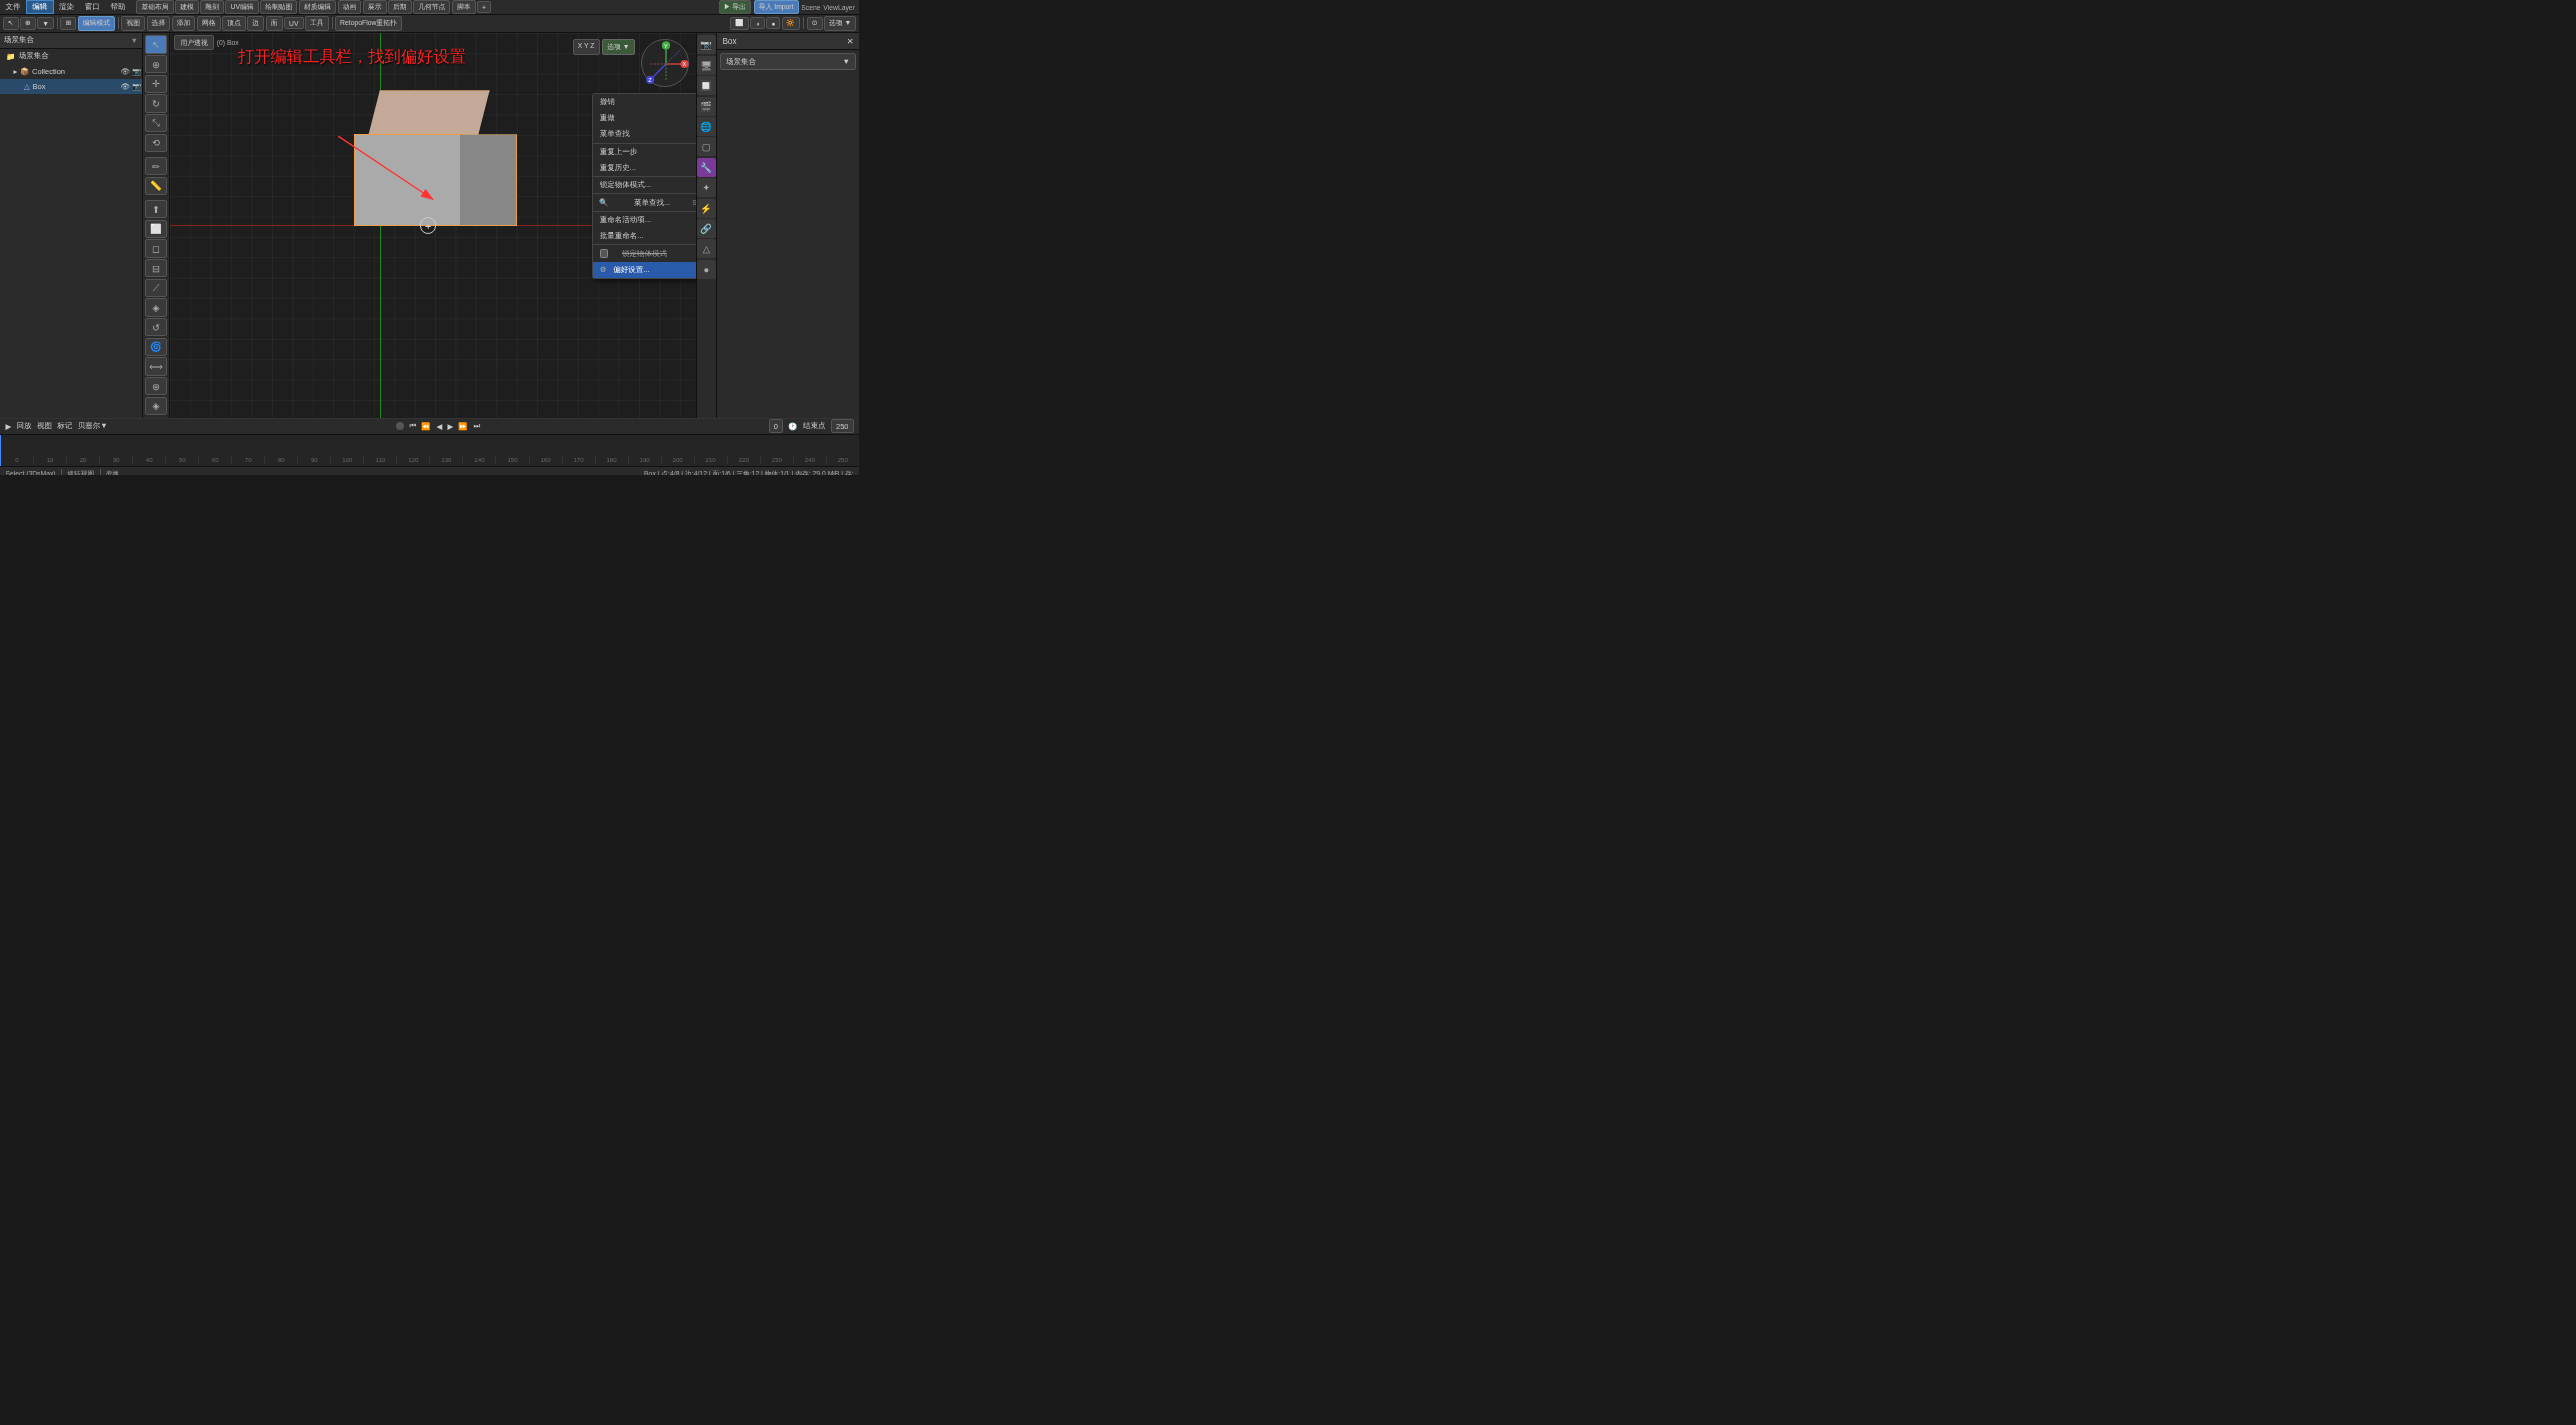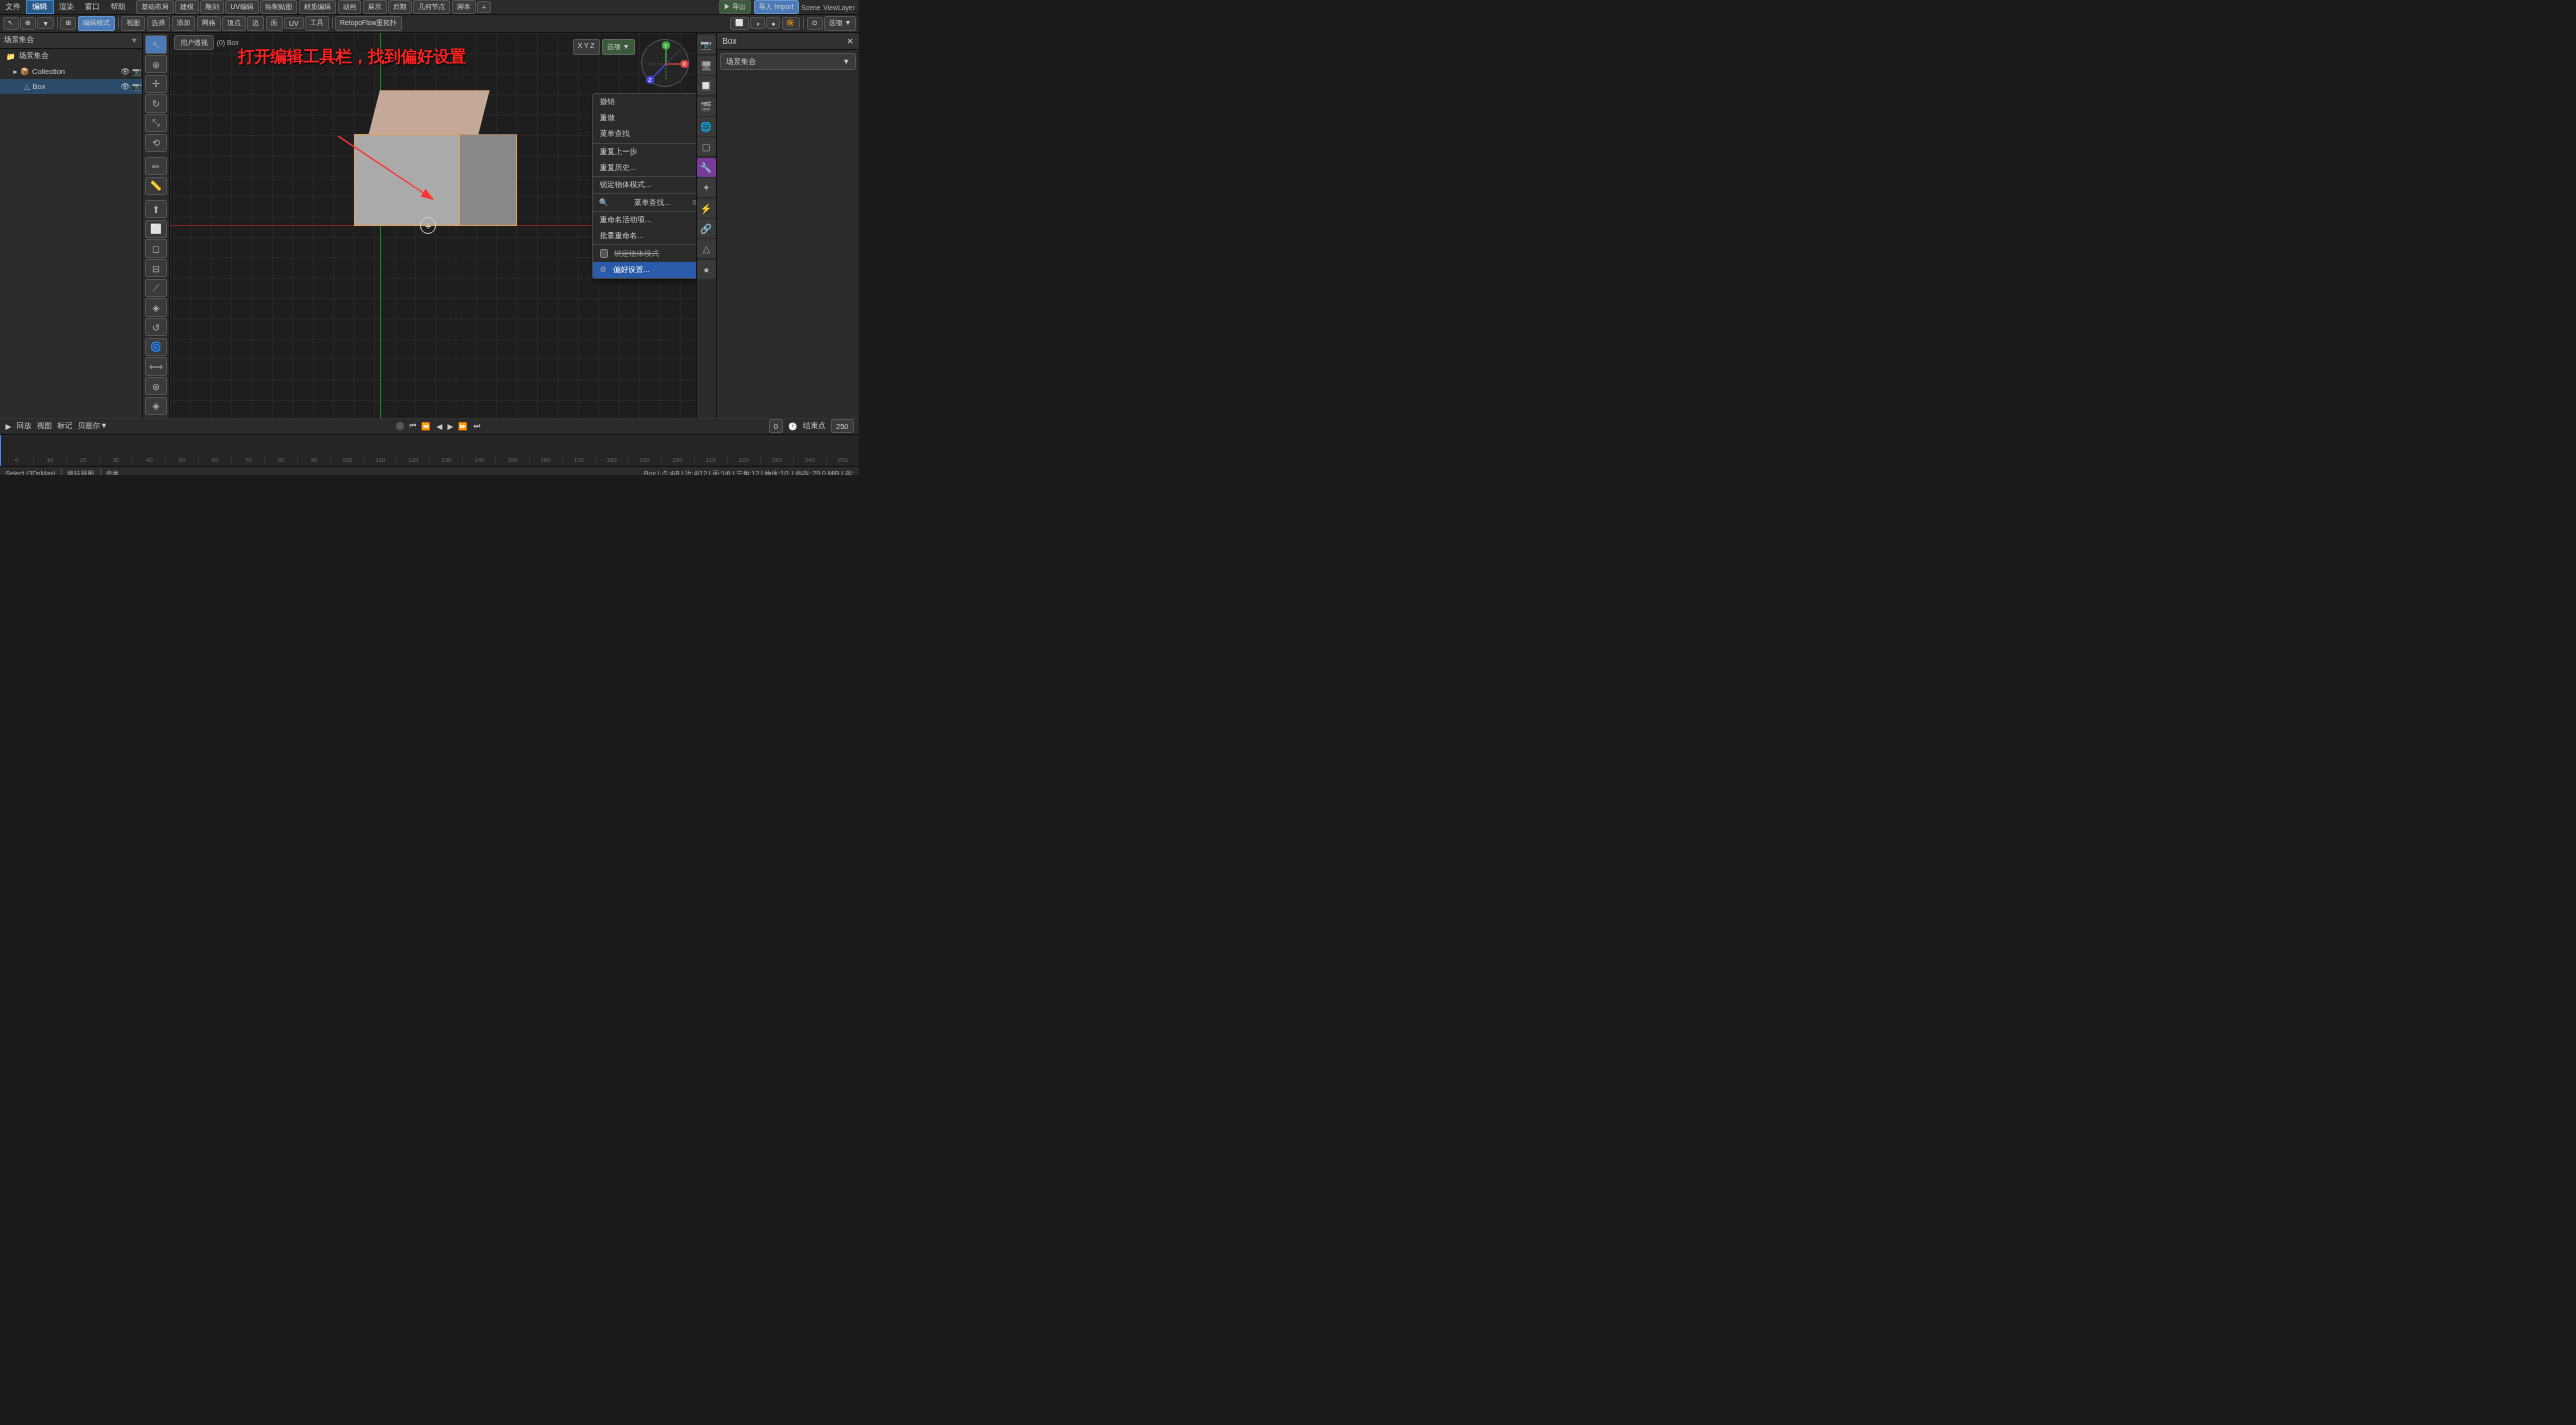--- a/index.html
+++ b/index.html
@@ -381,21 +381,21 @@
       padding: 2.7px 0;
       gap: 1.4px;
     }
 
     
     .user-annotation {
       position: absolute;
       left: 68px;
       top: 13.6px;
       font-size: 16.3px;
-      font-weight: bold;
+      font-weight: normal;
       color: #ff2222;
       text-shadow: 0.7px 0.7px 2px #000;
       z-index: 300;
       white-space: nowrap;
     }
 
     
     .arrow-svg {
       position: absolute;
       left: 0; top: 0;
@@ -626,21 +626,21 @@
       <div class="context-menu-item">
         <span>重命名活动项...</span>
 
       </div>
       <div class="context-menu-item">
         <span>批量重命名...</span>
 
       </div>
       <div style="border-top:0.7px solid #444;"></div>
       <div class="context-menu-item lock-item">
-        <span style="display:flex; align-items:center; gap:6px;">
+        <span style="display:flex; align-items:center; gap:14px;">
           <span style="width:8.2px; height:8.2px; background:#555; border:0.7px solid #888; border-radius:1.4px; display:inline-block;"></span>
           <span>锁定物体模式</span>
         </span>
       </div>
       <div class="context-menu-item highlighted">
         <span style="display:flex; align-items:center; gap:2.7px;">
           <span class="gear-icon">⚙</span>
           <span>偏好设置...</span>
         </span>
       </div>

